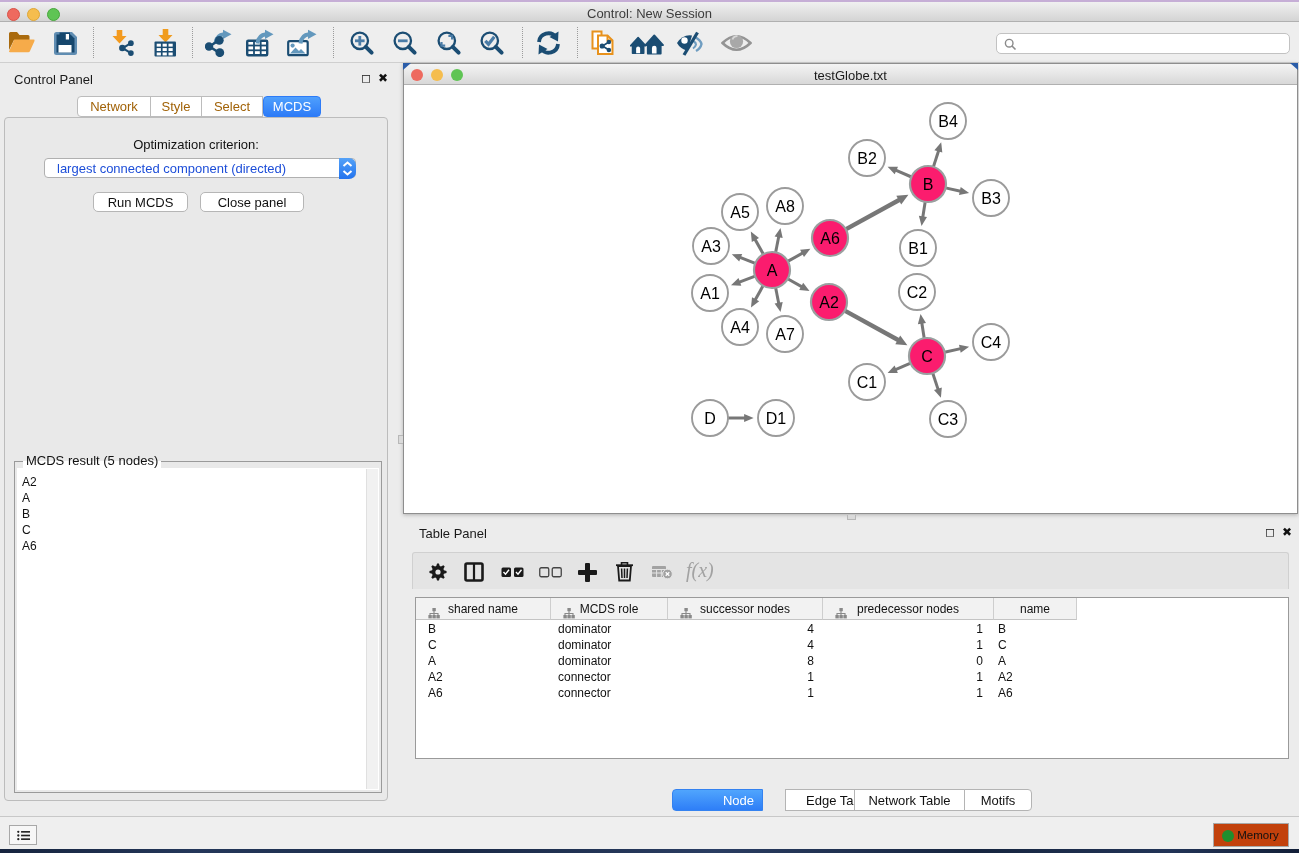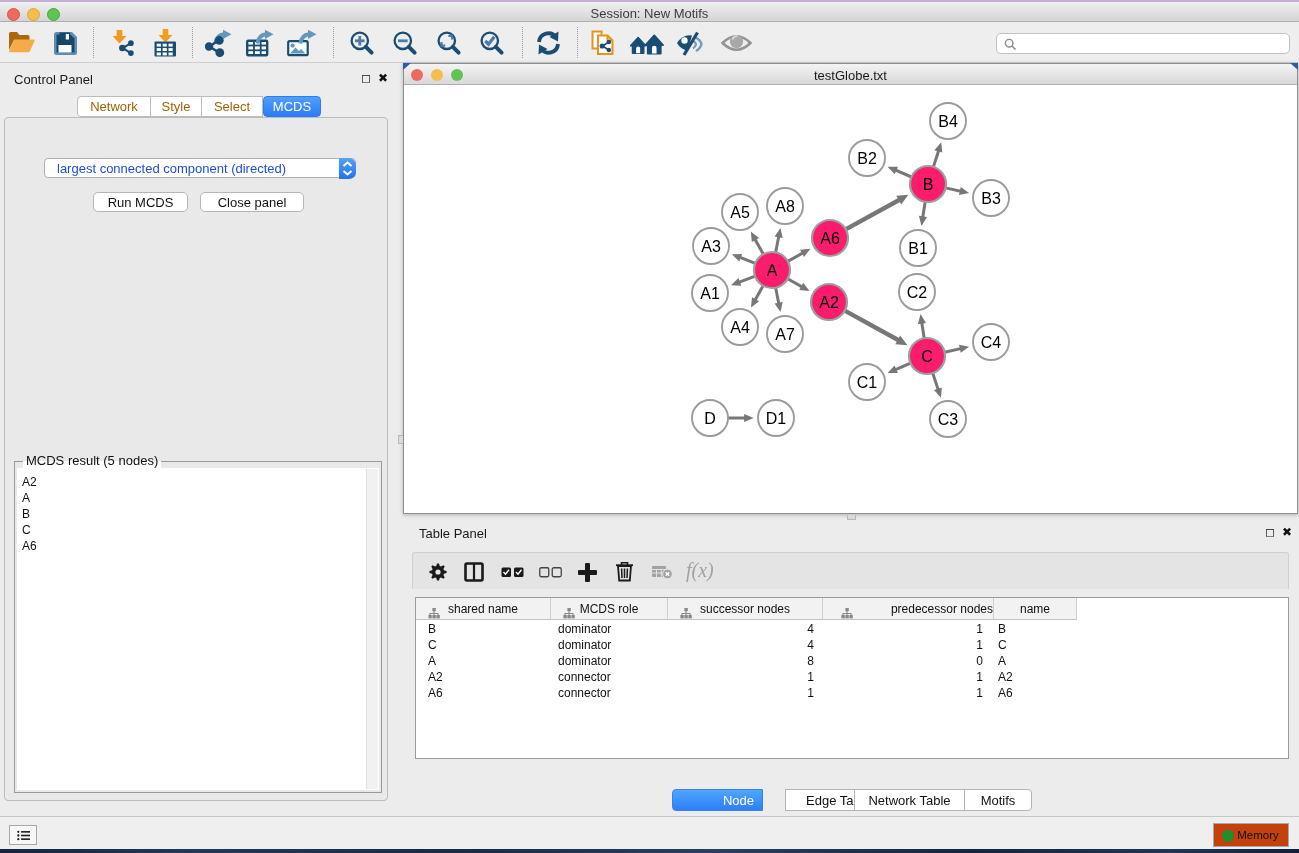--- a/index.html
+++ b/index.html
@@ -92,21 +92,21 @@
 #listbtn { position:absolute; left:9px; top:8px; width:28px; height:20px; background:#f7f7f7;
   border:1px solid #a8a8a8; }
 </style>
 </head>
 <body>
 <div id="app">
   <div id="titlebar">
     <div class="tl red"></div>
       <div class="tl yel"></div>
       <div class="tl grn"></div>
-    <div class="title">Session: New Motifs</div>
+    <div class="title">Control: New Session</div>
   </div>
   <div id="toolbar">
     <svg class="tbi" style="left:8px;top:8px;" width="27" height="25" viewBox="0 0 27 25">
         <path d="M1,20 L1,3.5 q0,-1.5 1.5,-1.5 h6.5 l2.5,3 h8.5 q1.5,0 1.5,1.5 V10 H6 Z" fill="#a96a0e"></path>
         <path d="M1,21.5 L6.2,9.5 h19.3 q1.5,0 1,1.4 L22,21 q-0.4,1.2 -1.8,1.2 H2.2 q-1.4,0 -1.2,-0.7 Z" fill="#f6ab4a"></path>
       </svg>
 <svg class="tbi" style="left:52px;top:8px;" width="27" height="27" viewBox="0 0 27 27">
         <path d="M2,4.5 q0,-2.5 2.5,-2.5 h15.5 l5,5 v15.5 q0,2.5 -2.5,2.5 h-18 q-2.5,0 -2.5,-2.5 Z" fill="#608db2"></path>
         <path d="M4.5,4.5 h14 l4,4 v14 h-18 Z" fill="#16476d"></path>
         <rect x="7.5" y="2.5" width="10.5" height="9" fill="#16476d"></rect>
@@ -255,20 +255,21 @@
       <div class="phead">Control Panel</div>
       <div class="pbtn" style="left:361px;">◻</div>
       <div class="pbtn" style="left:378px;">✖</div>
       <div id="cptabs">
         <div class="tab first" style="left:0; width:74px;">Network</div>
         <div class="tab" style="left:73px; width:52px;">Style</div>
         <div class="tab" style="left:124px; width:62px;">Select</div>
         <div class="tab sel" style="left:186px; width:58px;">MCDS</div>
       </div>
       <div id="cpbody">
+        <div style="position:absolute;left:0;width:100%;top:19px;text-align:center;font-size:13px;color:#111;">Optimization criterion:</div>
         <div id="dropdown" style="position:absolute;left:39px;top:40px;width:312px;height:20px;background:#fff;border:1px solid #b0b0b0;border-radius:4px;">
           <span style="position:absolute;left:12px;top:2px;font-size:13px;color:#1d4ed8;">largest connected component (directed)</span>
           <span id="ddbtn"><svg width="17" height="21" viewBox="0 0 17 21">
                 <path d="M4.5,8 L8.5,4.5 L12.5,8" stroke="#fff" stroke-width="2" fill="none"></path>
                 <path d="M4.5,13 L8.5,16.5 L12.5,13" stroke="#fff" stroke-width="2" fill="none"></path>
               </svg></span>
         </div>
         <div class="btn" style="position:absolute;left:88px;top:74px;width:95px;height:20px;">Run MCDS</div>
         <div class="btn" style="position:absolute;left:195px;top:74px;width:104px;height:20px;">Close panel</div>
         <div id="fieldset">
@@ -458,21 +459,21 @@
               </span>MCDS role</div>
 <div class="thead" style="left:252px;width:155px;"><span style="position:absolute;left:6px;top:5px;width:12px;height:11px;">
                 <svg class="hic" viewBox="0 0 12 11">
                   <rect x="4.4" y="0" width="3.4" height="3.2" fill="#898989"></rect>
                   <rect x="0.4" y="7" width="3.4" height="3.4" fill="#898989"></rect>
                   <rect x="4.4" y="7" width="3.4" height="3.4" fill="#898989"></rect>
                   <rect x="8.4" y="7" width="3.4" height="3.4" fill="#898989"></rect>
                   <path d="M6,3 v2 M2,7 v-1.5 h8 v1.5 M6,5 v2" fill="none" stroke="#898989" stroke-width="1.1"></path>
                 </svg>
               </span>successor nodes</div>
-<div class="thead" style="left:407px;width:171px;text-align:right;"><span style="position:absolute;left:6px;top:5px;width:12px;height:11px;">
+<div class="thead" style="left:407px;width:171px;"><span style="position:absolute;left:6px;top:5px;width:12px;height:11px;">
                 <svg class="hic" viewBox="0 0 12 11">
                   <rect x="4.4" y="0" width="3.4" height="3.2" fill="#898989"></rect>
                   <rect x="0.4" y="7" width="3.4" height="3.4" fill="#898989"></rect>
                   <rect x="4.4" y="7" width="3.4" height="3.4" fill="#898989"></rect>
                   <rect x="8.4" y="7" width="3.4" height="3.4" fill="#898989"></rect>
                   <path d="M6,3 v2 M2,7 v-1.5 h8 v1.5 M6,5 v2" fill="none" stroke="#898989" stroke-width="1.1"></path>
                 </svg>
               </span>predecessor nodes</div>
 <div class="thead" style="left:578px;width:83px;">name</div>
 <div class="cell" style="left:12px;top:23px;">B</div>

